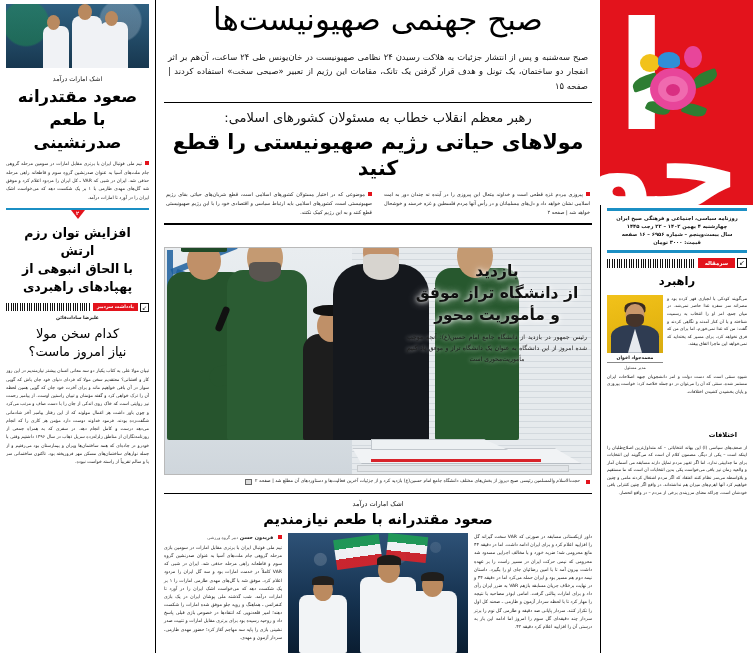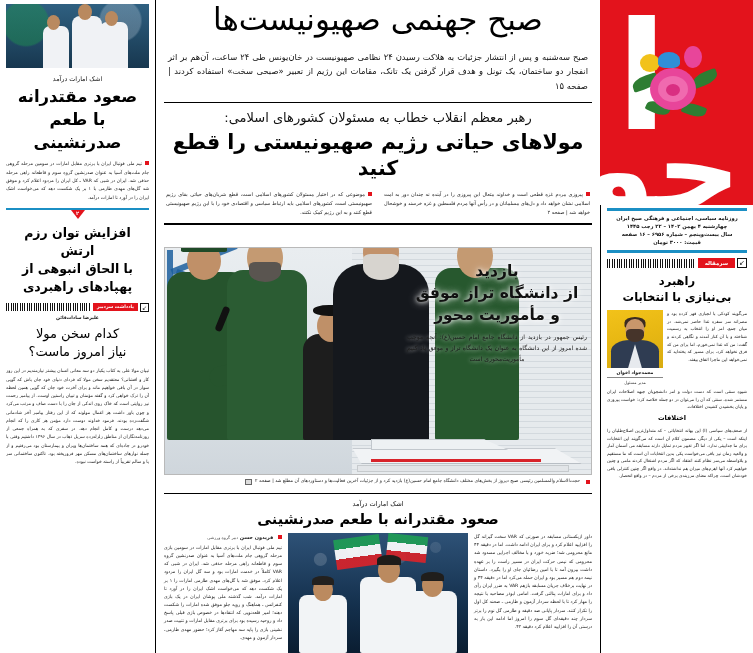--- a/index.html
+++ b/index.html
@@ -144,22 +144,22 @@
     padding-bottom: 2px;
   }
   .author-role {
     font-size: 4.2px; text-align: center; padding-top: 2px; color: #333;
   }
   .edit-cont {
     padding: 3px 6px 0 6px;
     font-size: 4.4px; line-height: 1.72; text-align: justify; color: #1a1a1a;
   }
   .edit-sub {
-    font-size: 6.6px; font-weight: 700; text-align: center;
-    padding: 3px 16px 2px 6px; color: #000;
+    font-size: 6.6px; font-weight: 700; 
+    padding: 3px 16px 2px 6px; color: #000; margin-top: 32px;
   }
 
   
   .center {
     flex: 1; order: 1;
     display: flex; flex-direction: column;
     padding: 0 8px;
     border-left: 1px solid #000;
   }
   .lead-head {
@@ -445,21 +445,20 @@
     <div class="edit-head">
       <div class="edit-ico-wrap">
         <div class="edit-icon">↙</div>
       </div>
       <div class="edit-badge">سرمقاله</div>
       <div class="barcode"></div>
     </div>
 
     <div class="edit-title">
       <div>راهبرد</div>
-      <div>بی‌نیازی با انتخابات</div>
     </div>
 
     <div class="edit-body">
       <div class="edit-col-text">می‌گویند کودکی با لجبازی قهر کرده بود و مصرانه سر سفره غذا حاضر نمی‌شد. در میان جمع، امر او را انتخاب به رسمیت شناخته و با آن کنار آمدند و نگاهی کردند و گفت: من که غذا نمی‌خورم، اما برای من که فرق نخواهد کرد، برای مسیر که پخته‌اید که نمی‌خواهد این ماجرا اتفاق بیفتد.</div>
       <div class="author-box">
         <div class="author-photo">
           <div class="ap-body"></div>
           <div class="ap-shirt"></div>
           <div class="ap-hair"></div>
           <div class="ap-head"></div>
@@ -544,21 +543,21 @@
     </div>
 
     <div class="photo-cap">
       <span class="sq"></span>
       <span>حجت‌الاسلام والمسلمین رئیسی صبح دیروز از بخش‌های مختلف دانشگاه جامع امام حسین(ع) بازدید کرد و از جزئیات آخرین فعالیت‌ها و دستاوردهای آن مطلع شد | صفحه ۲</span>
       <span class="cam-ico"></span>
     </div>
     <div class="hr-thin"></div>
 
     <div class="sp-kicker">اشک امارات درآمد</div>
-    <h2 class="sp-head">صعود مقتدرانه با طعم صدرنشینی</h2>
+    <h2 class="sp-head">صعود مقتدرانه با طعم نیازمندیم</h2>
 
     <div class="sp-row">
       <div class="sp-col">داور ازبکستانی مسابقه در صورتی که VAR سخت گیرانه گل را افزایید اعلام کرد و برای ایران ادامه داشت. اما در دقیقه ۴۴ مانع محرومی شد؛ ضربه خورد و با مخالف اجرایی مسدود شد محرومی که نیمی حرکت ایران در مسیر راست را بر عهده داشت بیرون آمد تا با امین رضائیان جای او را بگیرد. داستان نیمه دوم هم مسیر بود و ایران حمله می‌کرد اما در دقیقه ۴۴ و در نهایت برخلاف جریان مسابقه بازهم VAR به ضرر ایران رأی داد و برای امارات پنالتی گرفت. امامی ابوذر مصاحبه با نتیجه را مهار کرد تا با لحظه سردار آزمون و طارمی ـ صحنه کل اول را تکرار کنند. سردار پایانی صد دقیقه و طارمی گل نوم را برتر سردار چند دقیقه‌ای گل سوم را امروز اما ادامه این بار به درستی آن را افزایید اعلام کرد دقیقه ۴۲.</div>
 
       <div class="sp-photo">
         <div class="sp-crowd"></div>
         <div class="sp-flag"></div>
         <div class="sp-flag two"></div>
         <div class="sp-player p1">
             <div class="t"></div>

